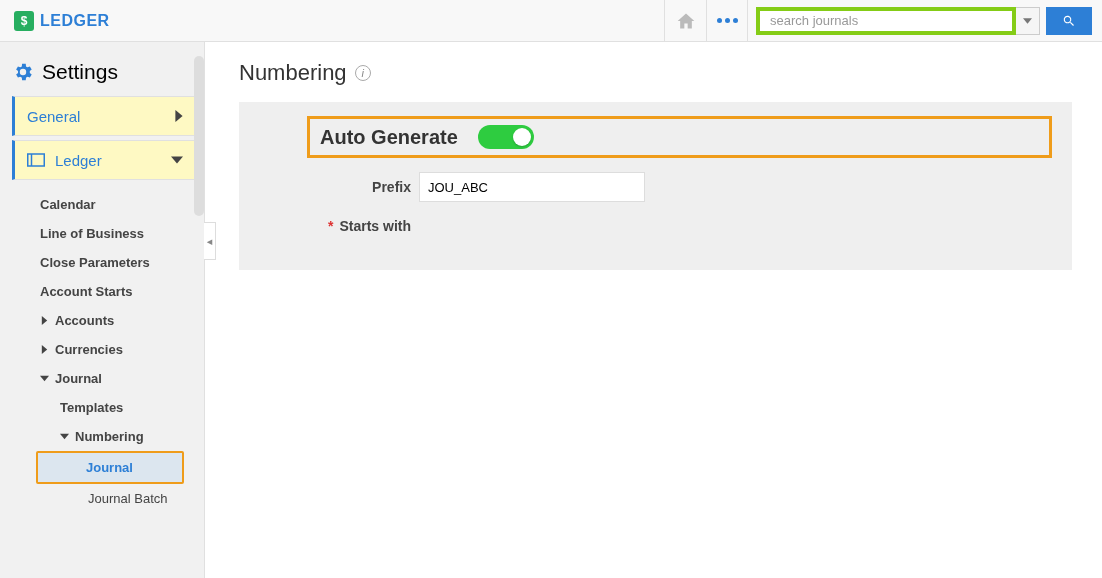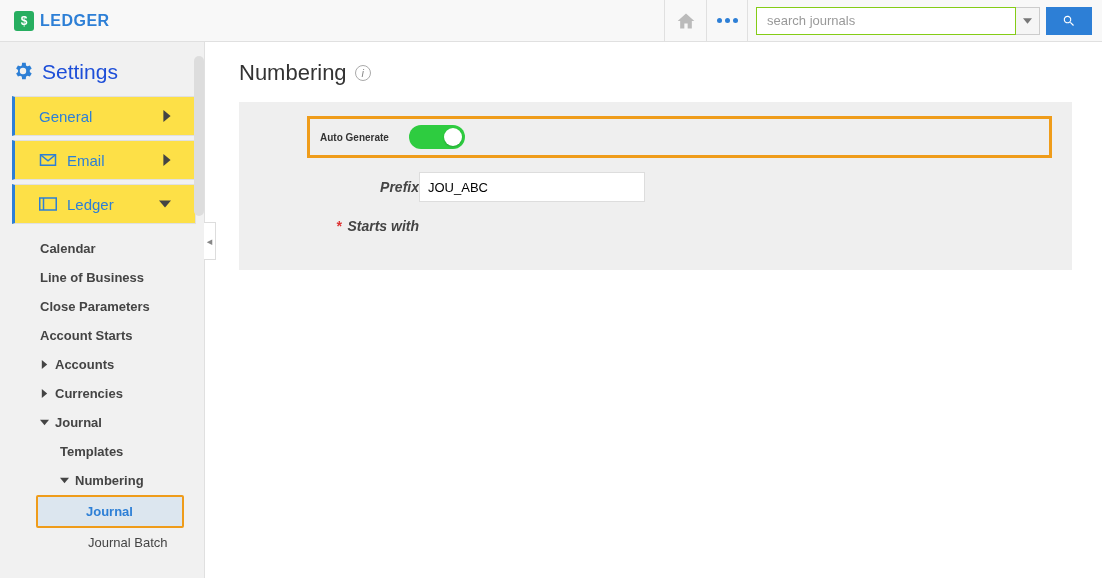--- a/index.html
+++ b/index.html
@@ -9,51 +9,51 @@
   .logo-icon { width: 20px; height: 20px; background: #27ae60; border-radius: 3px; display: flex; align-items: center; justify-content: center; color: #fff; font-size: 12px; font-weight: bold; }
   .logo-text { color: #2d7fd6; font-weight: bold; font-size: 16px; letter-spacing: 0.5px; }
   .topbar-spacer { flex: 1; }
   .top-icons { display: flex; align-items: center; height: 100%; }
   .top-icon-btn { width: 42px; height: 42px; display: flex; align-items: center; justify-content: center; border-left: 1px solid #e0e0e0; cursor: pointer; }
   .top-icon-btn.last { border-right: 1px solid #e0e0e0; }
   .home-svg { fill: #bbb; width: 20px; height: 20px; }
   .dots { display: flex; gap: 3px; }
   .dots span { width: 5px; height: 5px; border-radius: 50%; background: #2d7fd6; }
   .search-wrap { display: flex; align-items: center; margin-left: 8px; }
-  .search-input { width: 260px; height: 28px; border: 1px solid #84cc16; padding: 0 10px; font-size: 13px; color: #555; }
+  .search-input { width: 260px; height: 28px; border: 4px solid #84cc16; padding: 0 10px; font-size: 13px; color: #555; }
   .search-input::placeholder { color: #999; }
   .search-dd { width: 24px; height: 28px; border: 1px solid #ccc; border-left: none; display: flex; align-items: center; justify-content: center; background: #f5f5f5; cursor: pointer; }
   .search-btn { width: 46px; height: 28px; background: #2d7fd6; border: 1px solid #2d7fd6; margin-left: 6px; display: flex; align-items: center; justify-content: center; cursor: pointer; }
   .search-btn svg { fill: #fff; width: 14px; height: 14px; }
   .layout { display: flex; height: calc(578px - 42px); }
   .sidebar { width: 205px; background: #f1f1f1; border-right: 1px solid #e0e0e0; padding: 18px 8px 0 12px; overflow-y: auto; position: relative; }
   .sidebar-scroll { position: absolute; right: 0; top: 14px; width: 10px; height: 160px; background: #ddd; border-radius: 5px; }
-  .settings-head { display: flex; align-items: flex-start; gap: 8px; color: #1d4ed8; font-size: 21px; margin-bottom: 12px; }
+  .settings-head { display: flex; align-items: center; gap: 8px; color: #000000; font-size: 21px; margin-bottom: 12px; }
   .gear { width: 22px; height: 22px; fill: #2d7fd6; }
-  .nav-block { background: #fde047; border: 1px solid #e0e0e0; margin-bottom: 4px; display: flex; align-items: center; height: 40px; padding: 0 24px; cursor: pointer; border-left: 3px solid #2d7fd6; }
+  .nav-block { background: #fef9c3; border: 1px solid #e0e0e0; margin-bottom: 4px; display: flex; align-items: center; height: 40px; padding: 0 12px; cursor: pointer; border-left: 3px solid #2d7fd6; }
   .nav-block .label { color: #2d7fd6; font-size: 15px; flex: 1; }
   .nav-block.plain .label { color: #2d7fd6; }
   .nav-block .ico { margin-right: 10px; fill: #2d7fd6; width: 18px; height: 14px; }
   .chev-r { width: 8px; height: 12px; }
   .chev-d { width: 12px; height: 8px; }
   .subnav { padding: 6px 0 6px 24px; font-size: 13px; }
   .sub-item { padding: 7px 4px; font-weight: bold; color: #444; cursor: pointer; display: flex; align-items: center; gap: 6px; }
   .sub-item.exp-row { font-weight: bold; }
   .sub-item.indent1 { padding-left: 24px; font-weight: bold; }
   .sub-item.indent3 { padding-left: 52px; font-weight: normal; }
   .sub-item.active { background: #dce6ef; color: #2d7fd6; font-weight: bold; border: 2px solid #ef9c1a; border-radius: 2px; padding-left: 48px; margin-right: 12px; }
   .mini-chev { width: 9px; height: 9px; display: inline-block; }
   .main { flex: 1; position: relative; padding: 18px 30px 0 34px; }
   .collapse-handle { position: absolute; left: -1px; top: 180px; width: 12px; height: 38px; background: #fff; border: 1px solid #ddd; border-left: none; display: flex; align-items: center; justify-content: center; cursor: pointer; font-size: 11px; color: #888; }
   .page-title { font-size: 22px; color: #333; display: flex; align-items: center; gap: 8px; margin-bottom: 16px; }
   .info-icon { width: 16px; height: 16px; border: 1px solid #aaa; border-radius: 50%; display: inline-flex; align-items: center; justify-content: center; font-size: 11px; color: #888; font-style: italic; }
   .form-panel { background: #efefef; padding: 14px 20px 20px 20px; }
   .form-row { display: flex; align-items: center; margin-bottom: 16px; }
   .hl-box { border: 3px solid #ef9c1a; padding: 6px 10px; display: flex; align-items: center; gap: 20px; margin-left: 48px; margin-bottom: 14px; }
-  .form-label { width: 160px; text-align: right; font-weight: bold; font-size: 14px; color: #444; padding-right: 0; font-style: italic; }
+  .form-label { width: 160px; text-align: right; font-weight: bold; font-size: 14px; color: #444; padding-right: 8px; }
   .req { color: #d33; margin-right: 2px; }
   .toggle { width: 56px; height: 24px; background: #2ecc40; border-radius: 12px; position: relative; cursor: pointer; }
   .toggle-knob { position: absolute; right: 3px; top: 3px; width: 18px; height: 18px; background: #fff; border-radius: 50%; box-shadow: 0 1px 2px rgba(0,0,0,0.2); }
   .text-input { width: 226px; height: 30px; border: 1px solid #ddd; background: #fff; padding: 0 8px; font-size: 13px; }
 </style>
 </head>
 <body>
 
 <div class="topbar">
   <div class="logo">
@@ -100,30 +100,20 @@
       <span>Settings</span>
     </div>
 
     <div class="nav-block plain">
       <span class="label">General</span>
       <svg class="chev-r" viewBox="0 0 6 10">
           <path d="M0 0l6 5-6 5z" fill="#444"></path>
         </svg>
     </div>
 
-    <div class="nav-block">
-      <svg class="ico" viewBox="0 0 24 18">
-          <path d="M2 2h20v14H2z" fill="none" stroke="#2d7fd6" stroke-width="2"></path>
-          <path d="M2 2l10 8 10-8" fill="none" stroke="#2d7fd6" stroke-width="2"></path>
-        </svg>
-      <span class="label">Email</span>
-      <svg class="chev-r" viewBox="0 0 6 10">
-          <path d="M0 0l6 5-6 5z" fill="#444"></path>
-        </svg>
-    </div>
 
     <div class="nav-block">
       <svg class="ico" viewBox="0 0 24 18">
           <rect x="1" y="1" width="22" height="16" fill="none" stroke="#2d7fd6" stroke-width="2"></rect>
           <line x1="6" y1="1" x2="6" y2="17" stroke="#2d7fd6" stroke-width="2"></line>
         </svg>
       <span class="label">Ledger</span>
       <svg class="chev-d" viewBox="0 0 10 6">
           <path d="M0 0l5 6 5-6z" fill="#444"></path>
         </svg>
@@ -165,21 +155,21 @@
   </div>
 
   <div class="main">
     <div class="collapse-handle">◂</div>
     <div class="page-title">
       <span>Numbering</span>
       <span class="info-icon">i</span>
     </div>
     <div class="form-panel">
       <div class="hl-box">
-        <span style="font-weight:bold;font-size:10px;">Auto Generate</span>
+        <span style="font-weight:bold;font-size:20px;">Auto Generate</span>
         <div class="toggle">
           <div class="toggle-knob"></div>
         </div>
       </div>
       <div class="form-row">
         <div class="form-label">Prefix</div>
         <input class="text-input" value="JOU_ABC" style="">
       </div>
       <div class="form-row">
         <div class="form-label"><span class="req">*</span> <span>Starts with</span></div>

